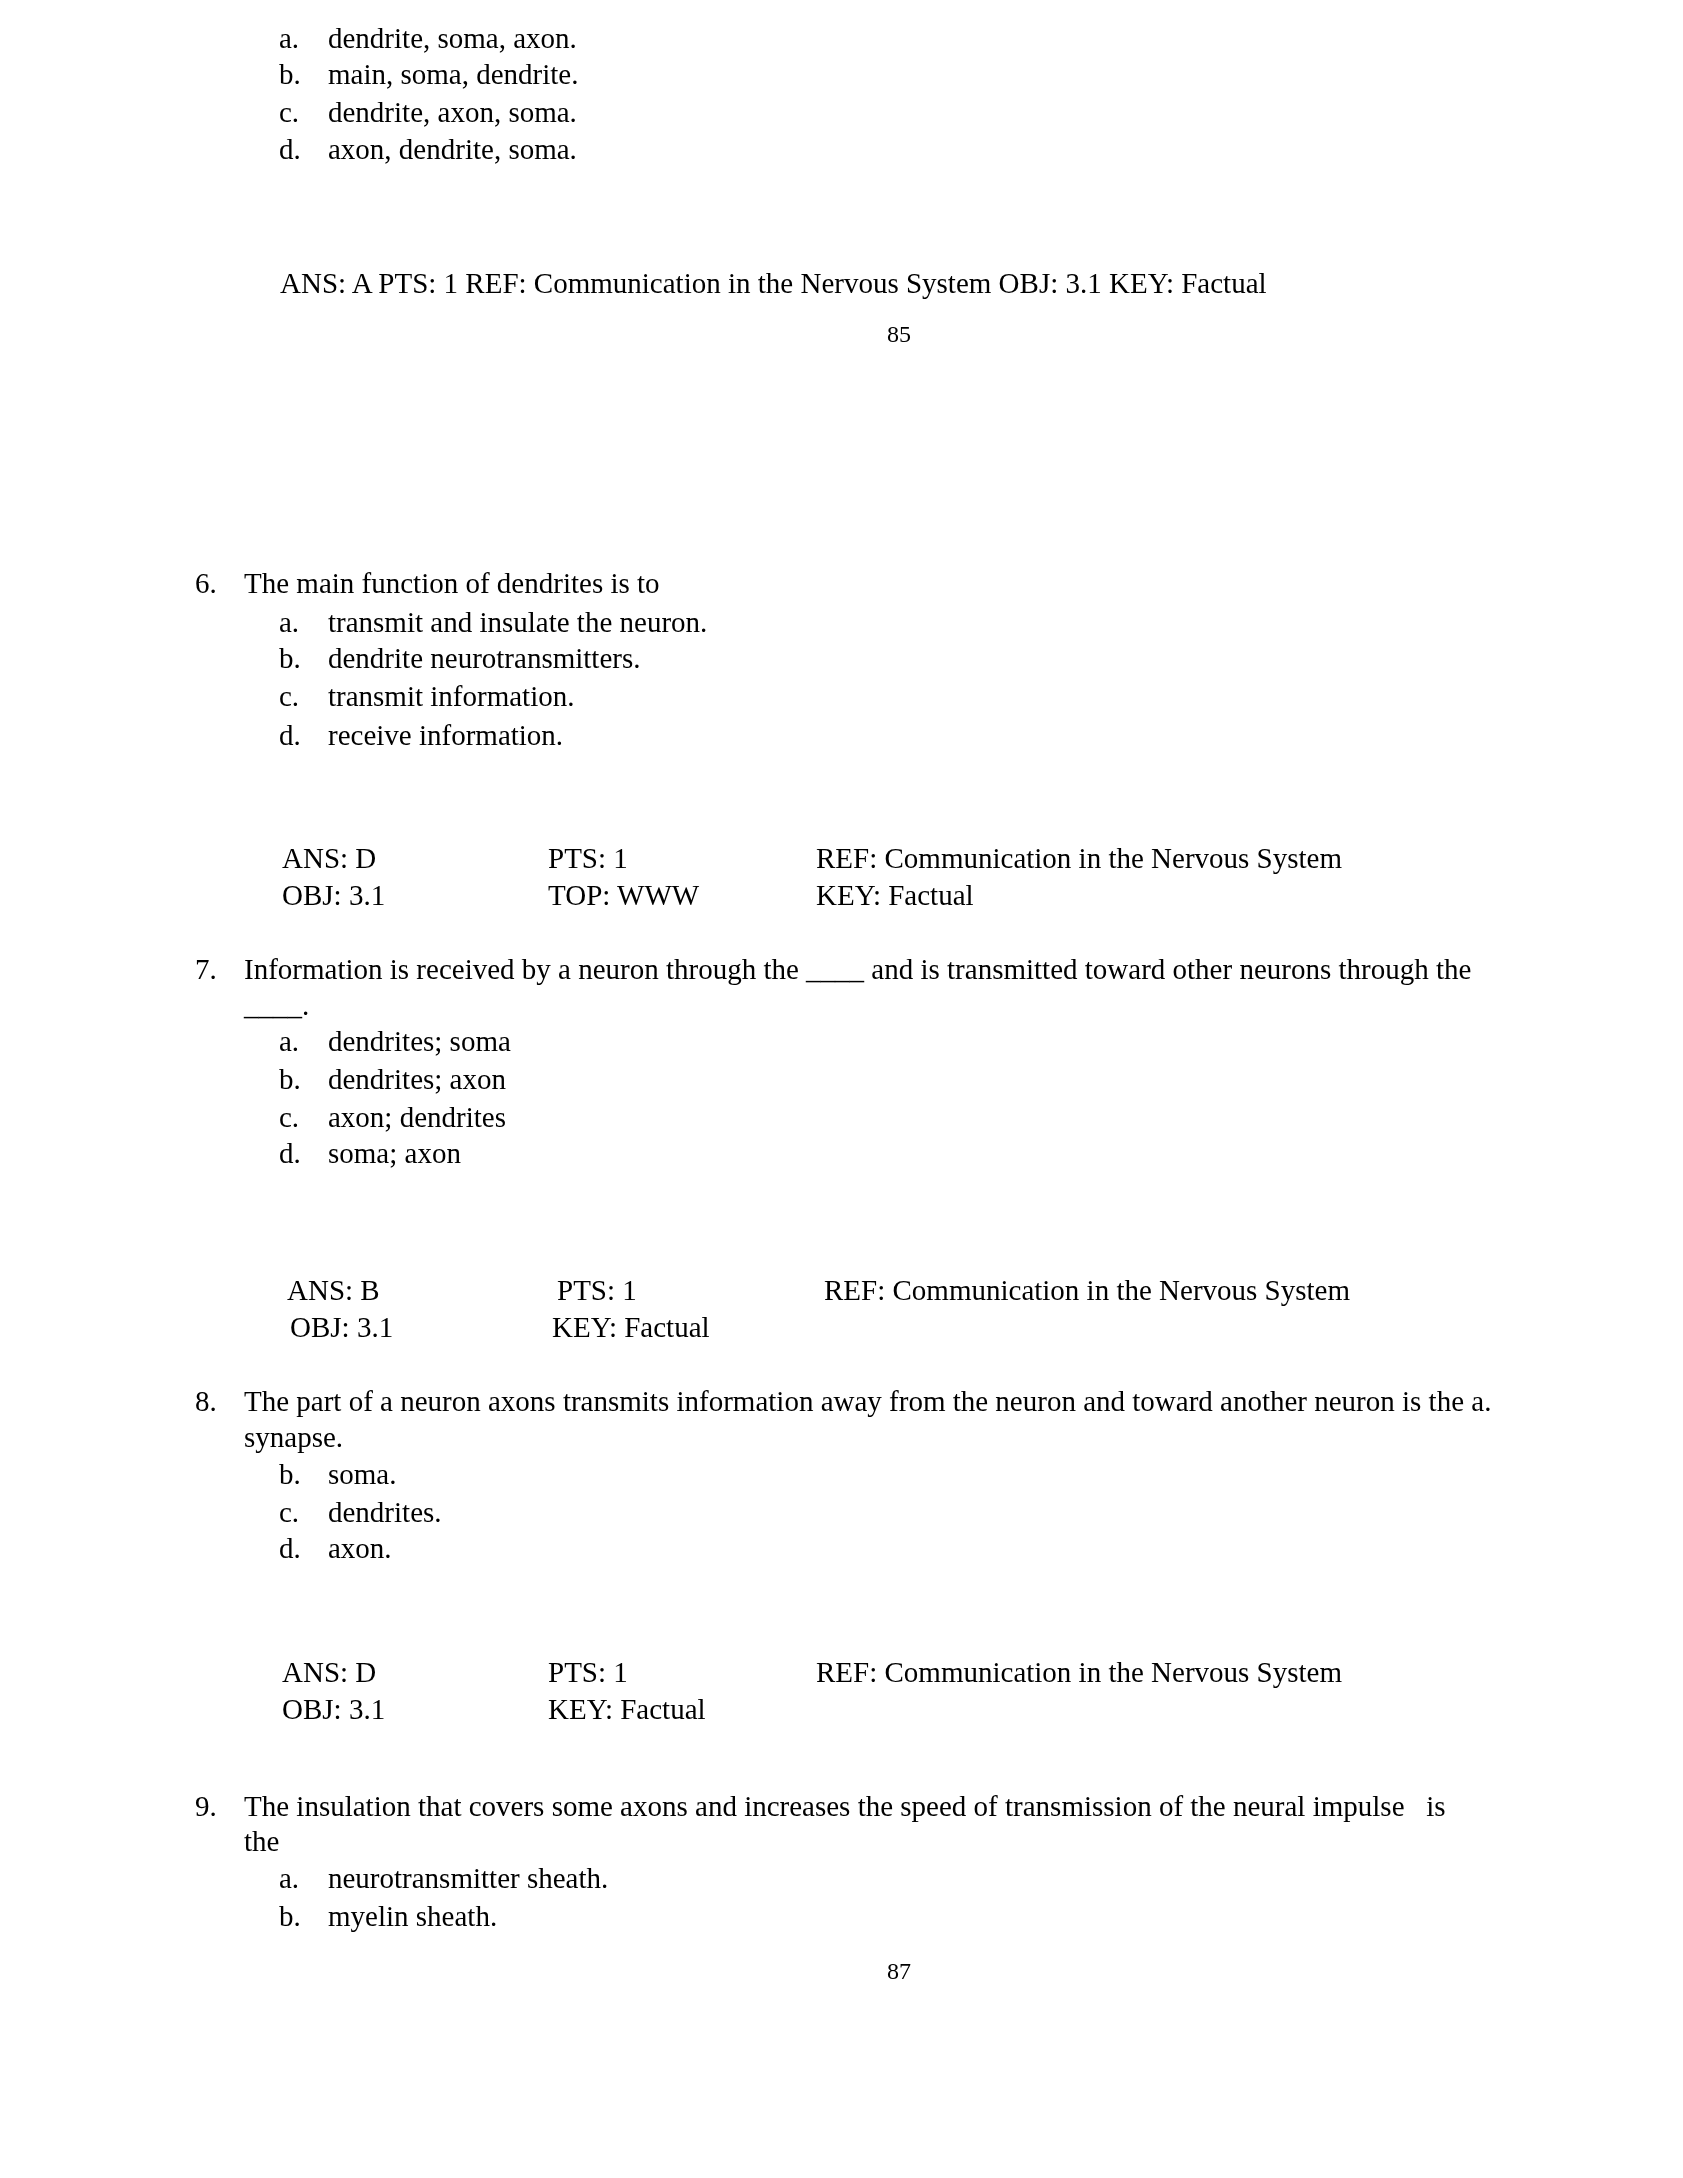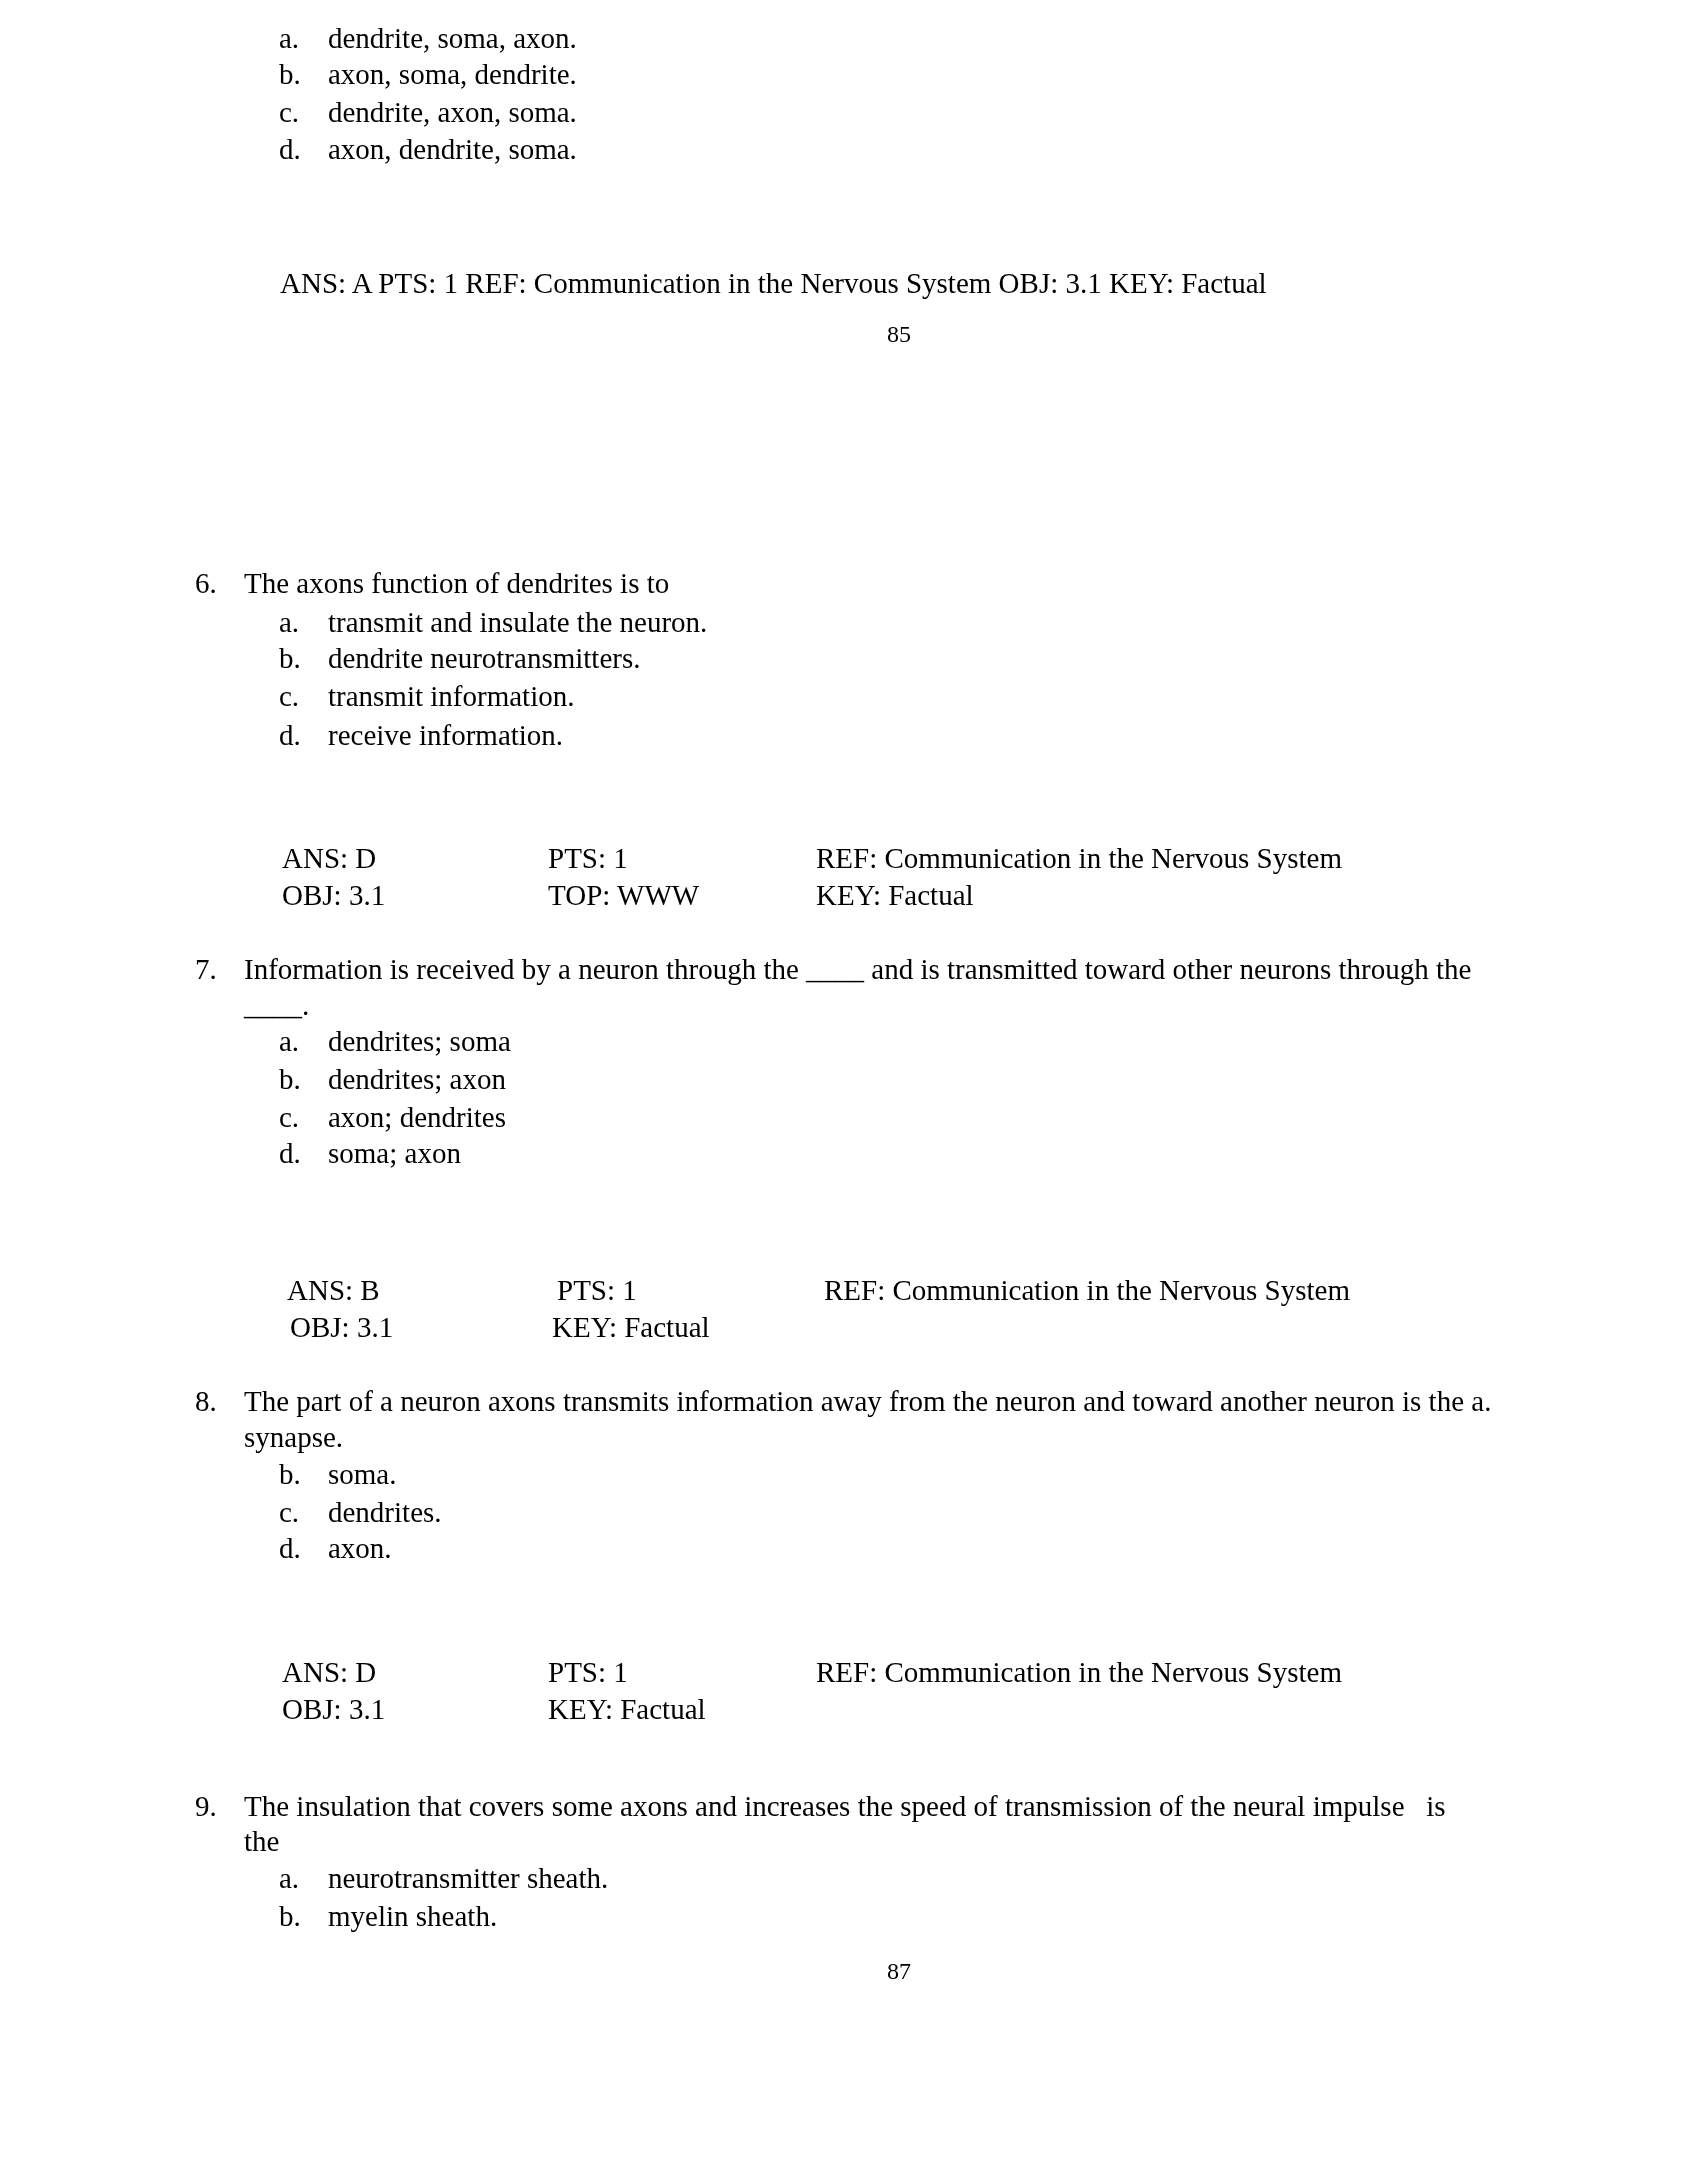--- a/index.html
+++ b/index.html
@@ -8,32 +8,32 @@
   .t { position: absolute; white-space: nowrap; font-size: 29px; line-height: 1; transform: translateY(-50%); }
   .pn { position: absolute; white-space: nowrap; font-family: Liberation Serif, serif;
         font-size: 24px; transform: translate(-50%, -50%); }
 </style>
 </head>
 <body>
 
 <span class="t" style="left:279px;top:38px">a.</span>
 <span class="t" style="left:328px;top:38px">dendrite, soma, axon.</span>
 <span class="t" style="left:279px;top:74px">b.</span>
-<span class="t" style="left:328px;top:74px">axon, soma, dendrite.</span>
+<span class="t" style="left:328px;top:74px">main, soma, dendrite.</span>
 <span class="t" style="left:279px;top:112px">c.</span>
 <span class="t" style="left:328px;top:112px">dendrite, axon, soma.</span>
 <span class="t" style="left:279px;top:149px">d.</span>
 <span class="t" style="left:328px;top:149px">axon, dendrite, soma.</span>
 
 <span class="t" style="left:280px;top:283px">ANS: A PTS: 1 REF: Communication in the Nervous System OBJ: 3.1 KEY: Factual</span>
 
 <span class="pn" style="left:899px;top:334px">85</span>
 
 <span class="t" style="left:195px;top:583px">6.</span>
-<span class="t" style="left:244px;top:583px">The axons function of dendrites is to</span>
+<span class="t" style="left:244px;top:583px">The main function of dendrites is to</span>
 <span class="t" style="left:279px;top:622px">a.</span>
 <span class="t" style="left:328px;top:622px">transmit and insulate the neuron.</span>
 <span class="t" style="left:279px;top:658px">b.</span>
 <span class="t" style="left:328px;top:658px">dendrite neurotransmitters.</span>
 <span class="t" style="left:279px;top:696px">c.</span>
 <span class="t" style="left:328px;top:696px">transmit information.</span>
 <span class="t" style="left:279px;top:735px">d.</span>
 <span class="t" style="left:328px;top:735px">receive information.</span>
 
 <span class="t" style="left:282px;top:858px">ANS: D</span>

